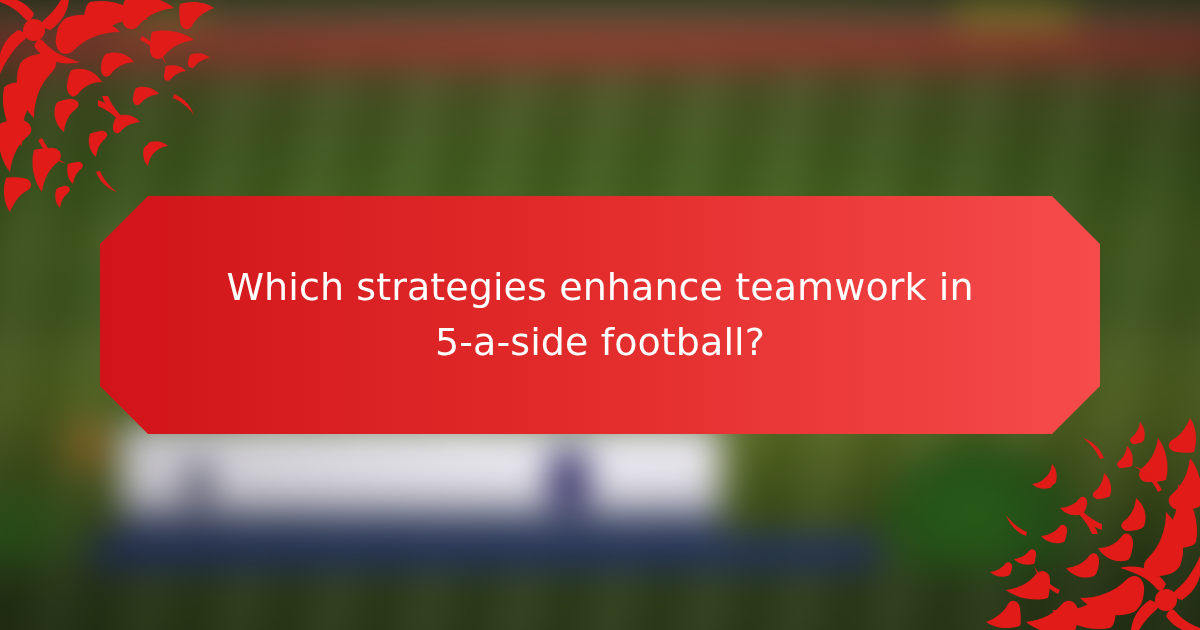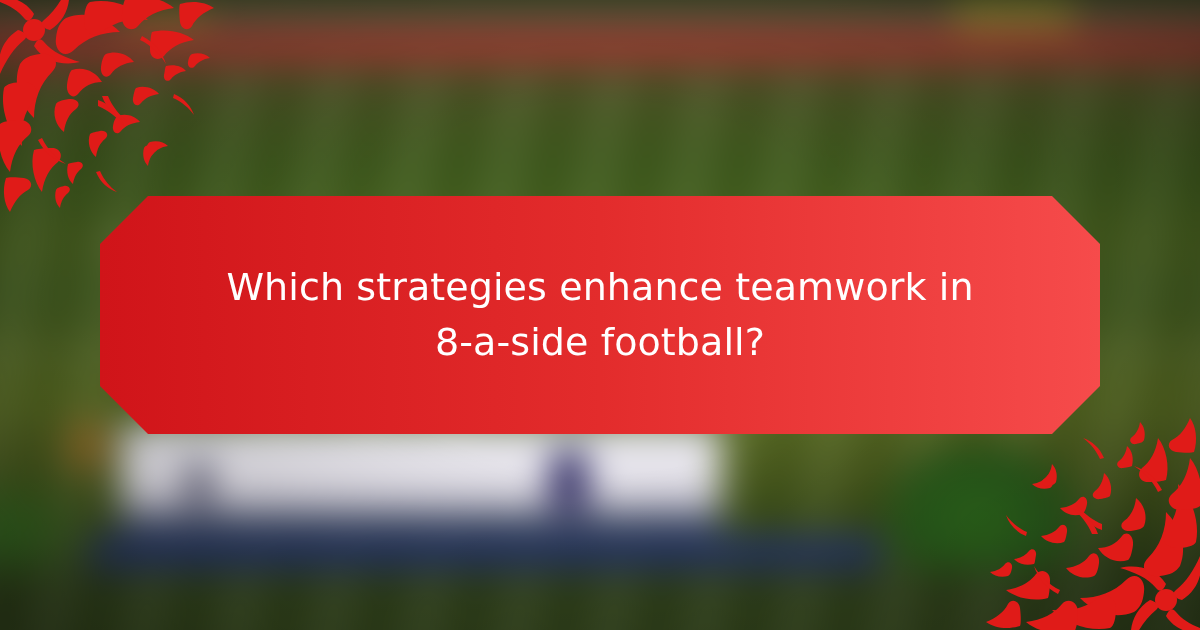--- a/index.html
+++ b/index.html
@@ -262,16 +262,16 @@
   </div>
 
   <div class="ornament" id="ornament-br">
     <svg viewBox="0 0 230 230" xmlns="http://www.w3.org/2000/svg" aria-hidden="true">
       <use href="#orn-tl-fill" fill="#F5525A"></use>
     </svg>
   </div>
 
   <div id="banner" style="background: linear-gradient(to right, rgb(208, 20, 25) 0%, rgb(227, 44, 44) 50%, rgb(246, 75, 75) 100%);">
     <div id="banner-text" style="color: rgb(255, 255, 255);">Which strategies enhance teamwork in
-8-a-side football?</div>
+5-a-side football?</div>
   </div>
 
 </div>
 
 </body></html>

